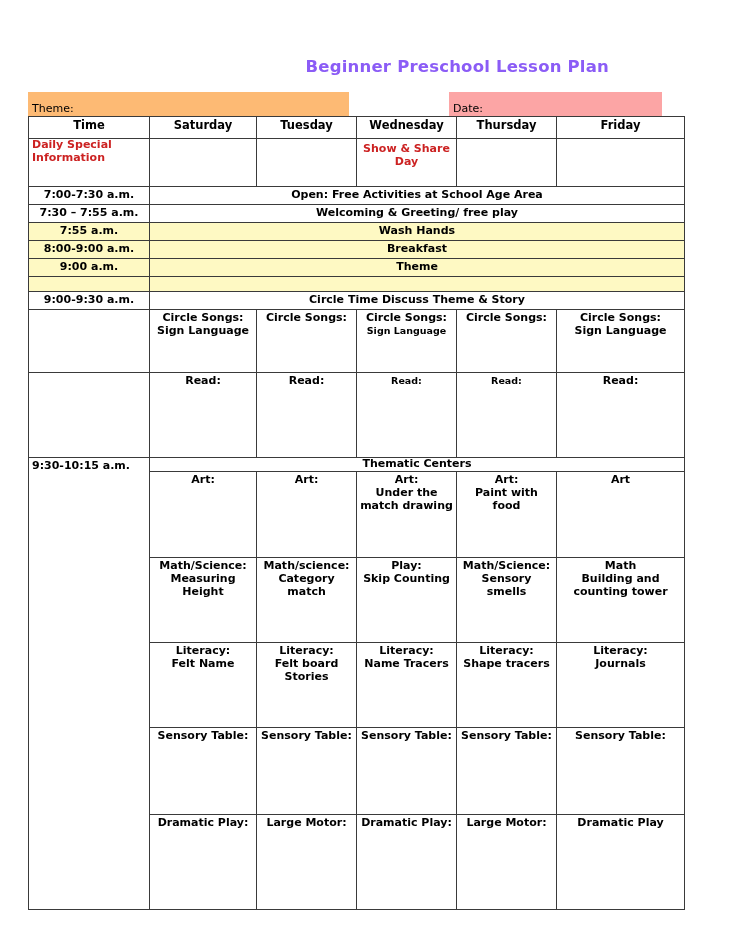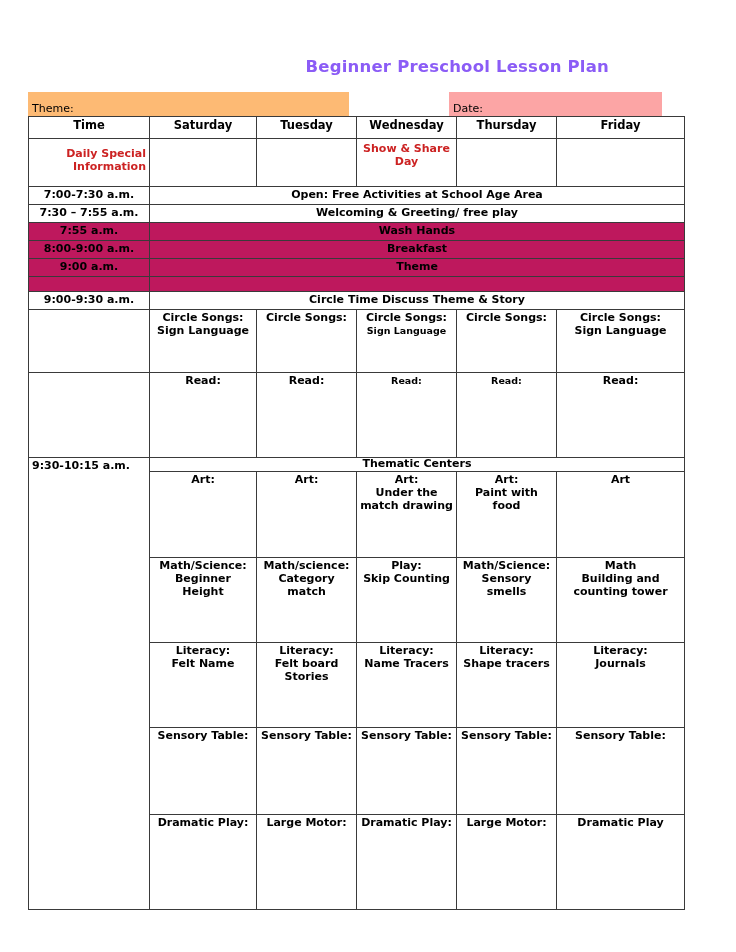--- a/index.html
+++ b/index.html
@@ -98,21 +98,21 @@
     border-right: 3px solid #3a3a3a;
     text-align: left;
     padding-left: 5px;
     vertical-align: middle;
     margin-left: 41px;
   }
   td.timecol-blank {
     border-right: 3px solid #3a3a3a;
   }
   .shade {
-    background: #be185d;
+    background: #fef9c3;
   }
   .hdr {
     text-align: center;
     font-size: 11.5px;
     vertical-align: middle;
     border-bottom: 2px solid #3a3a3a;
   }
   .hdr.timecol { text-align: center; }
   .red {
     color: #cc2222;
@@ -165,21 +165,21 @@
       <tr style="height:22px">
         <td class="hdr timecol">Time</td>
         <td class="hdr">Saturday</td>
         <td class="hdr">Tuesday</td>
         <td class="hdr">Wednesday</td>
         <td class="hdr">Thursday</td>
         <td class="hdr">Friday</td>
       </tr>
 
       <tr style="height:48px">
-        <td class="timecol red" style="text-align:right;padding-top:9px">
+        <td class="timecol red" style="text-align:left;padding-top:0">
           <span class="cellhead">Daily Special</span>
           <span class="cellsub">Information</span>
         </td>
         <td></td>
         <td></td>
         <td class="red" style="padding-top:4px">
           <span class="cellhead">Show &amp; Share</span>
           <span class="cellsub">Day</span>
         </td>
         <td></td>
@@ -272,21 +272,21 @@
         </td>
         <td>
           <span class="cellhead">Art</span>
           <span class="cellsub"></span>
         </td>
       </tr>
 
       <tr style="height:85px">
         <td>
           <span class="cellhead">Math/Science:</span>
-          <span class="cellsub">Beginner Height</span>
+          <span class="cellsub">Measuring Height</span>
         </td>
         <td>
           <span class="cellhead">Math/science:</span>
           <span class="cellsub">Category match</span>
         </td>
         <td>
           <span class="cellhead">Play:</span>
           <span class="cellsub">Skip Counting</span>
         </td>
         <td>

